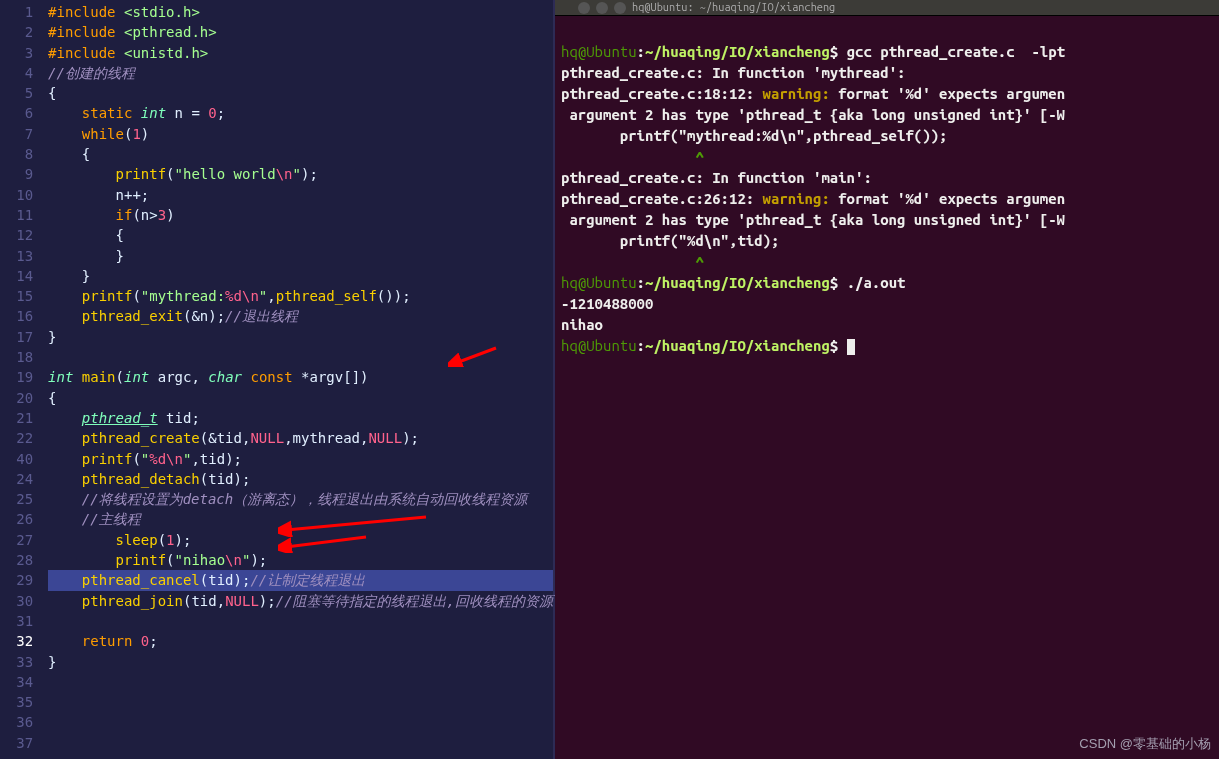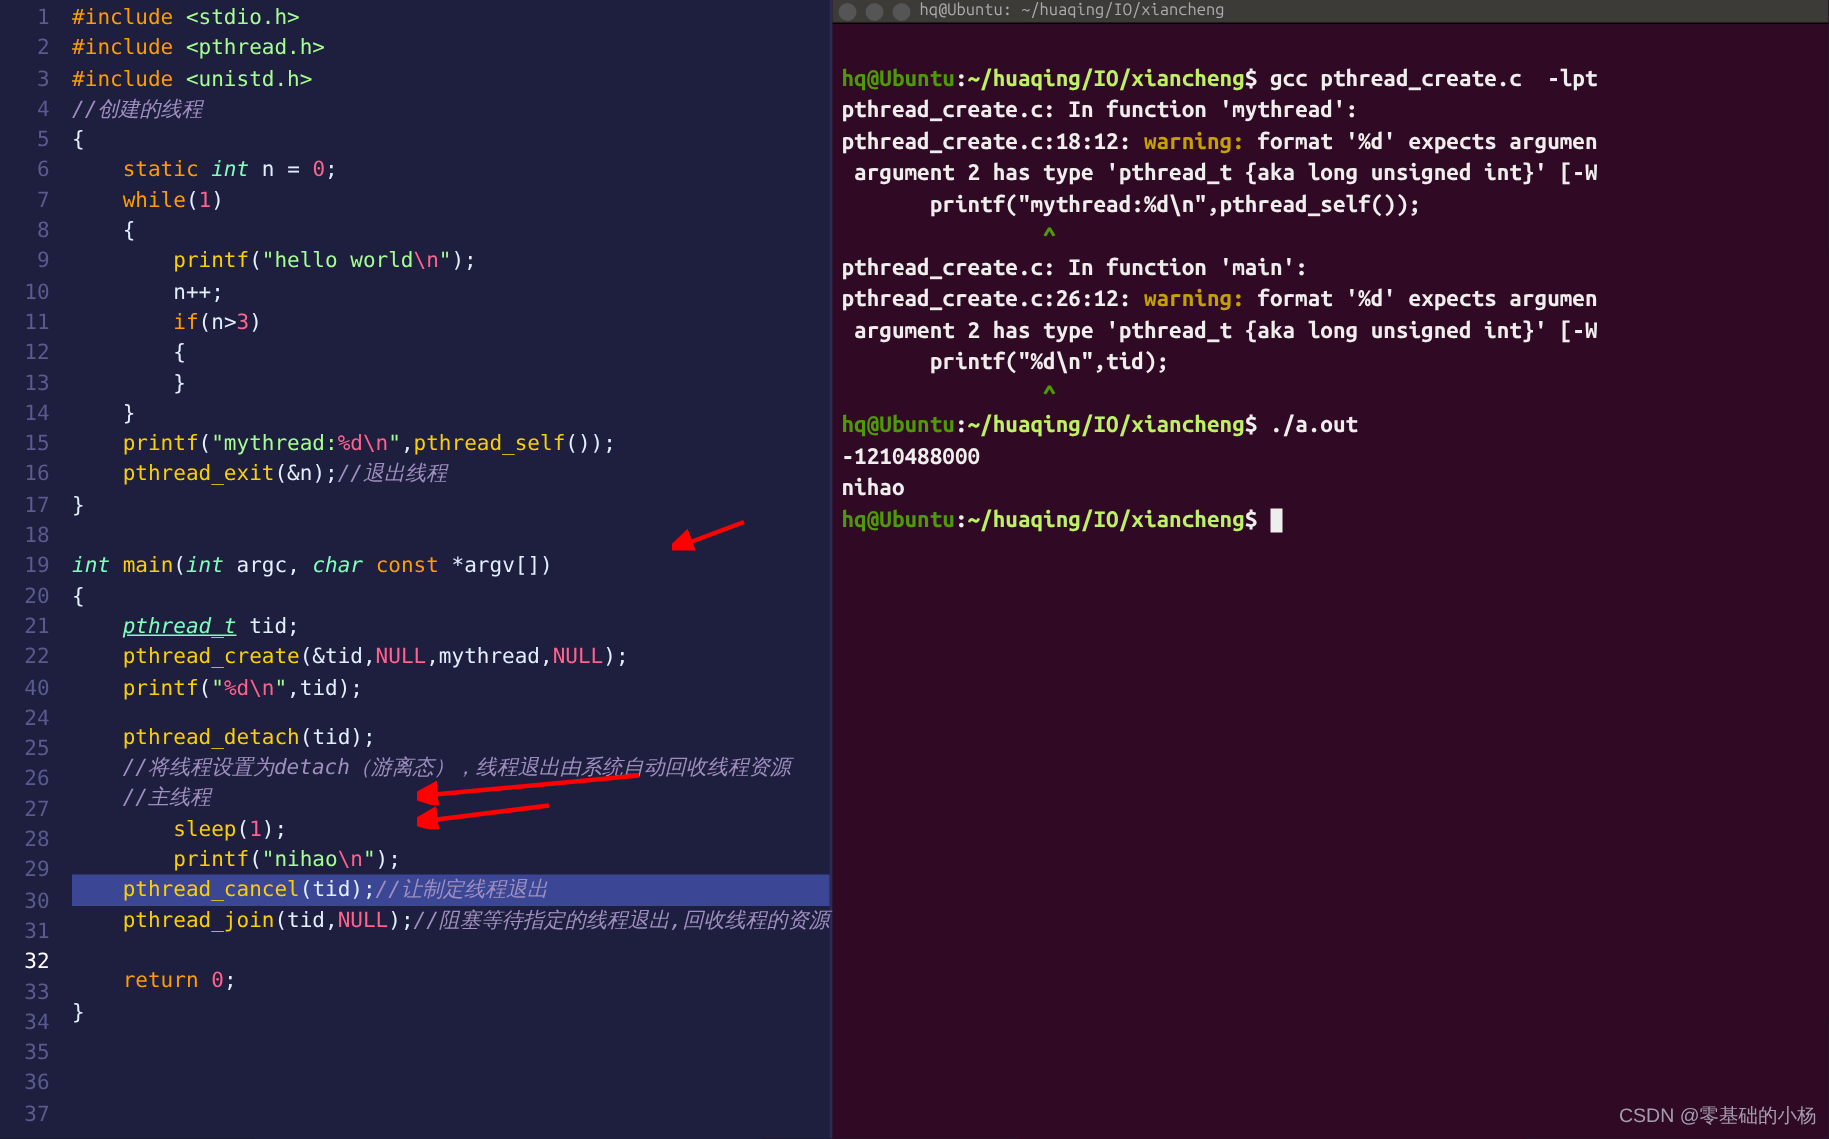--- a/index.html
+++ b/index.html
@@ -59,27 +59,27 @@
   line-height: 21px;
   position: relative;
 }
 .terminal-header {
   height: 16px;
   background: #3c3b37;
   color: #aaa;
   font-size: 11px;
   display: flex;
   align-items: center;
-  padding-left: 4px;
+  padding-left: 23px;
   gap: 6px;
   border-bottom: 1px solid #000;
 }
 .win-btn { width: 12px; height: 12px; border-radius: 50%; background: #555; }
 .terminal-body { padding: 4px 6px; white-space: pre-wrap; font-weight: bold; }
-.prompt-user { color: #4e9a06; font-weight: bold; margin-top: 43px; }
+.prompt-user { color: #4e9a06; font-weight: normal; margin-top: 43px; }
 .prompt-path { color: #bef264; font-weight: bold; }
 .prompt-warn { color: #c4a000; font-weight: bold; }
 .term-white { color: #eeeeec; }
 .term-caret { color: #4e9a06; }
 .cursor-block { display: inline-block; width: 8px; height: 16px; background: #eeeeec; vertical-align: middle; }
 
 .arrow {
   position: absolute;
   pointer-events: none;
 }
@@ -159,21 +159,21 @@
       <div class="line" style="position: relative;"><span>    <span class="punct">}</span></span></div>
       <div class="line" style="position: relative;"><span>    <span class="fn">printf</span><span class="punct">(</span><span class="str">"mythread:</span><span class="const">%d\n</span><span class="str">"</span><span class="punct">,</span><span class="fn">pthread_self</span><span class="punct">());</span></span></div>
       <div class="line" style="position: relative;"><span>    <span class="fn">pthread_exit</span><span class="punct">(&amp;</span><span class="param">n</span><span class="punct">);</span><span class="comment">//退出线程</span></span></div>
       <div class="line" style="position: relative;"><span><span class="punct">}</span></span></div>
       <div class="line" style="position: relative;"><span></span></div>
       <div class="line" style="position: relative;"><span><span class="type">int</span> <span class="fn">main</span><span class="punct">(</span><span class="type">int</span> <span class="param">argc</span><span class="punct">,</span> <span class="type">char</span> <span class="kw">const</span> <span class="punct">*</span><span class="param">argv</span><span class="punct">[])</span></span></div>
       <div class="line" style="position: relative;"><span><span class="punct">{</span></span></div>
       <div class="line" style="position: relative;"><span>    <span class="type underline">pthread_t</span> <span class="param">tid</span><span class="punct">;</span></span></div>
       <div class="line" style="position: relative;"><span>    <span class="fn">pthread_create</span><span class="punct">(&amp;</span><span class="param">tid</span><span class="punct">,</span><span class="const">NULL</span><span class="punct">,</span><span class="param">mythread</span><span class="punct">,</span><span class="const">NULL</span><span class="punct">);</span></span></div>
       <div class="line" style="position: relative;"><span>    <span class="fn">printf</span><span class="punct">(</span><span class="str">"</span><span class="const">%d\n</span><span class="str">"</span><span class="punct">,</span><span class="param">tid</span><span class="punct">);</span></span></div>
-      <div class="line" style="position: relative; margin-top: 13px;"><span>    <span class="fn">pthread_detach</span><span class="punct">(</span><span class="param">tid</span><span class="punct">);</span></span></div>
+      <div class="line" style="position: relative;"><span>    <span class="fn">pthread_detach</span><span class="punct">(</span><span class="param">tid</span><span class="punct">);</span></span></div>
       <div class="line" style="position: relative;"><span>    <span class="comment">//将线程设置为detach（游离态），线程退出由系统自动回收线程资源</span></span></div>
       <div class="line" style="position: relative;"><span>    <span class="comment">//主线程</span></span></div>
       <div class="line" style="position: relative;"><span>        <span class="fn">sleep</span><span class="punct">(</span><span class="num">1</span><span class="punct">);</span></span></div>
       <div class="line" style="position: relative;"><span>        <span class="fn">printf</span><span class="punct">(</span><span class="str">"nihao</span><span class="const">\n</span><span class="str">"</span><span class="punct">);</span></span></div>
       <div class="line" style="position: relative; background: rgb(59, 70, 149);"><div class="line-hl"></div><span>    <span class="fn">pthread_cancel</span><span class="punct">(</span><span class="param">tid</span><span class="punct">);</span><span class="comment">//让制定线程退出</span></span></div>
       <div class="line" style="position: relative;"><span>    <span class="fn">pthread_join</span><span class="punct">(</span><span class="param">tid</span><span class="punct">,</span><span class="const">NULL</span><span class="punct">);</span><span class="comment">//阻塞等待指定的线程退出,回收线程的资源</span></span></div>
       <div class="line" style="position: relative;"><span></span></div>
       <div class="line" style="position: relative;"><span>    <span class="kw">return</span> <span class="num">0</span><span class="punct">;</span></span></div>
       <div class="line" style="position: relative;"><span><span class="punct">}</span></span></div>
       <div class="line" style="position: relative;"><span></span></div>

